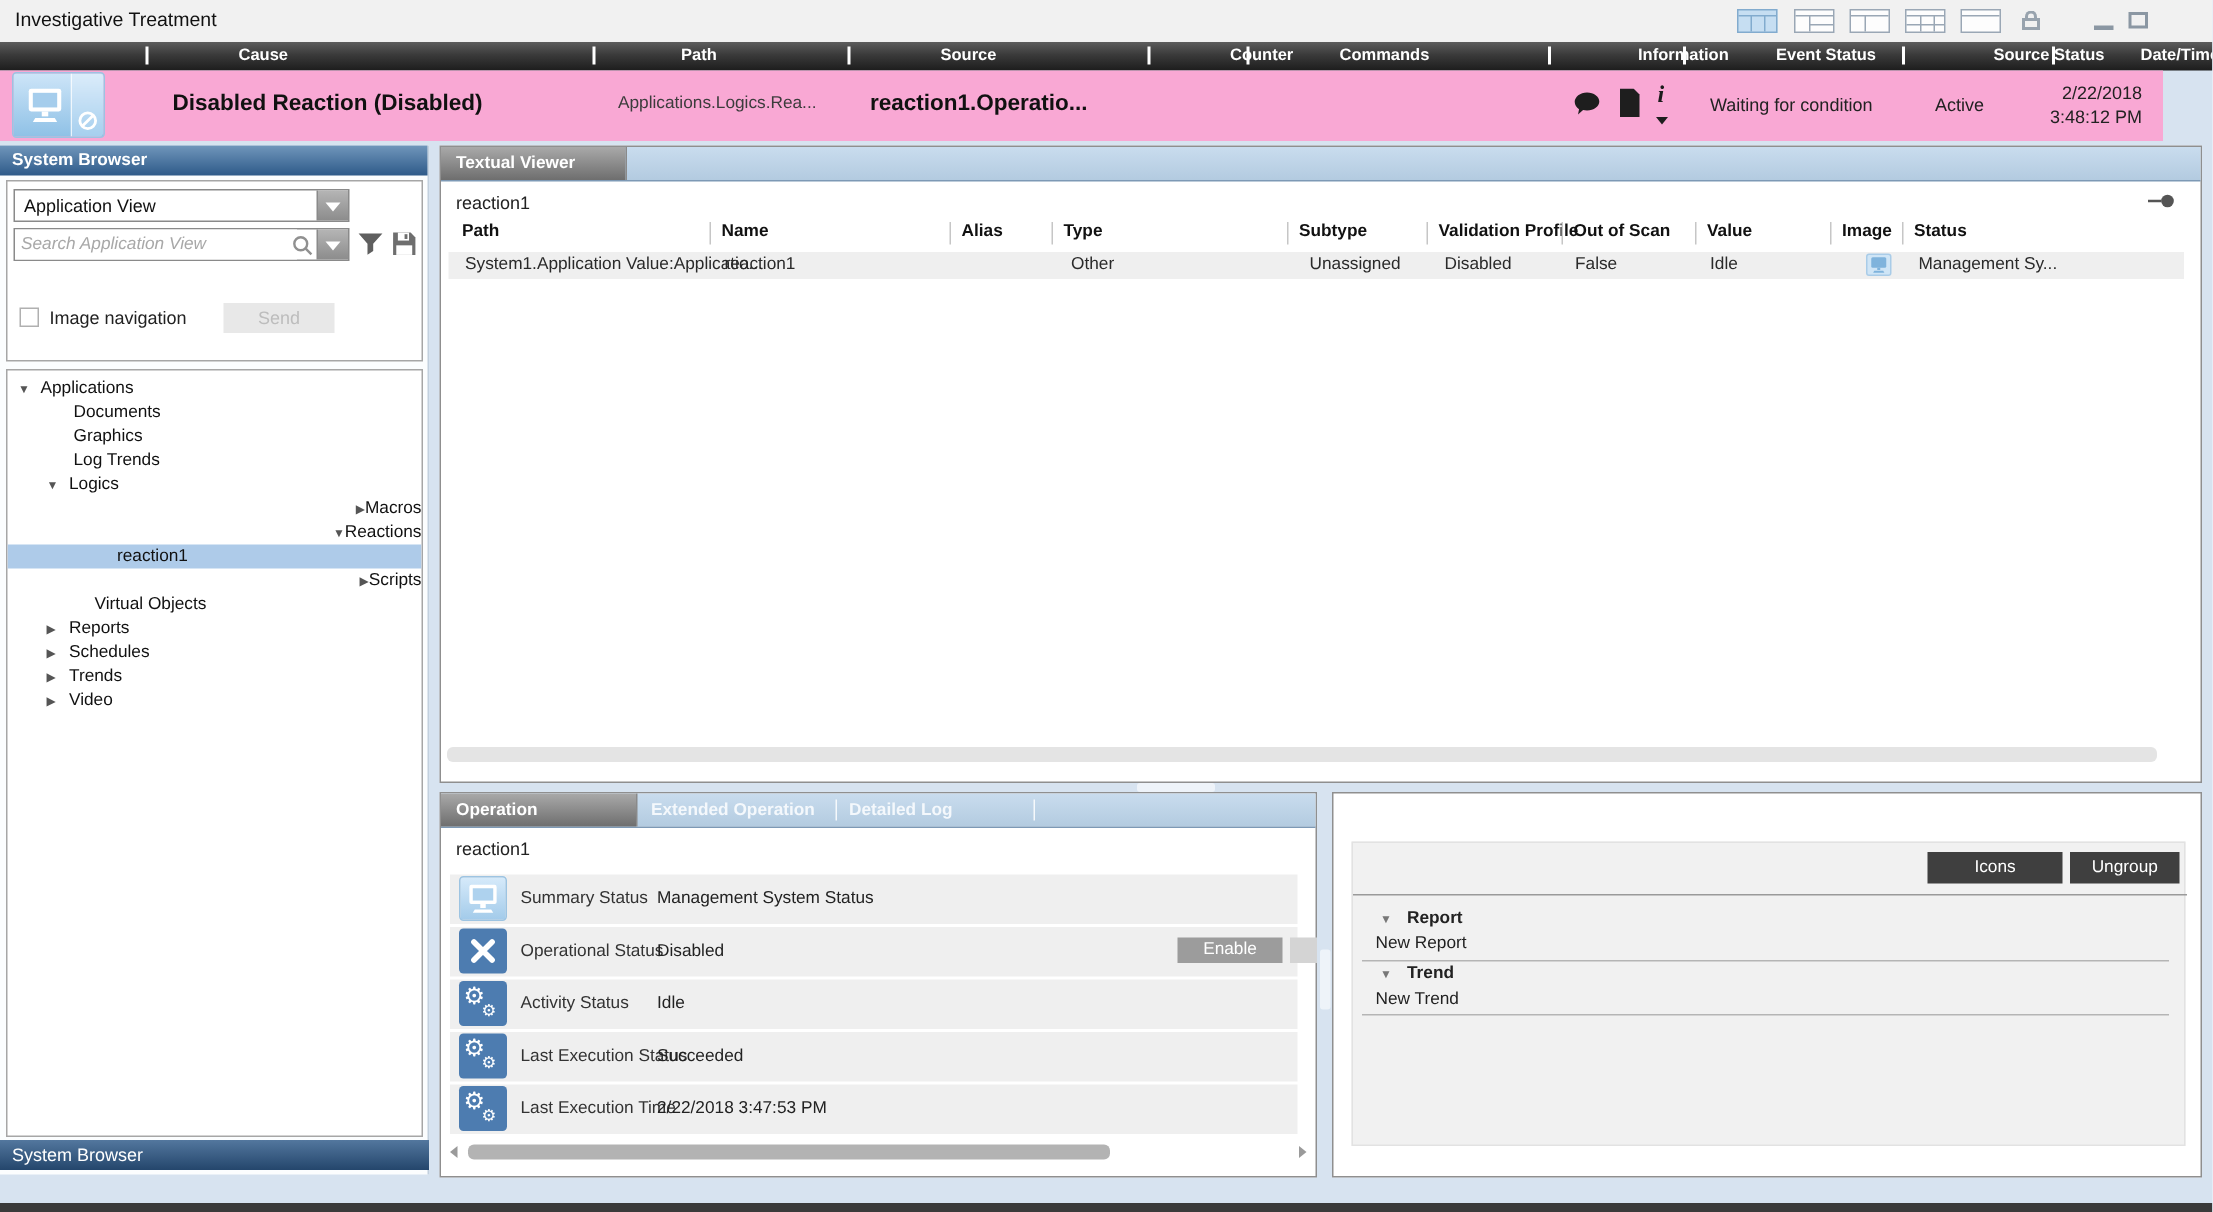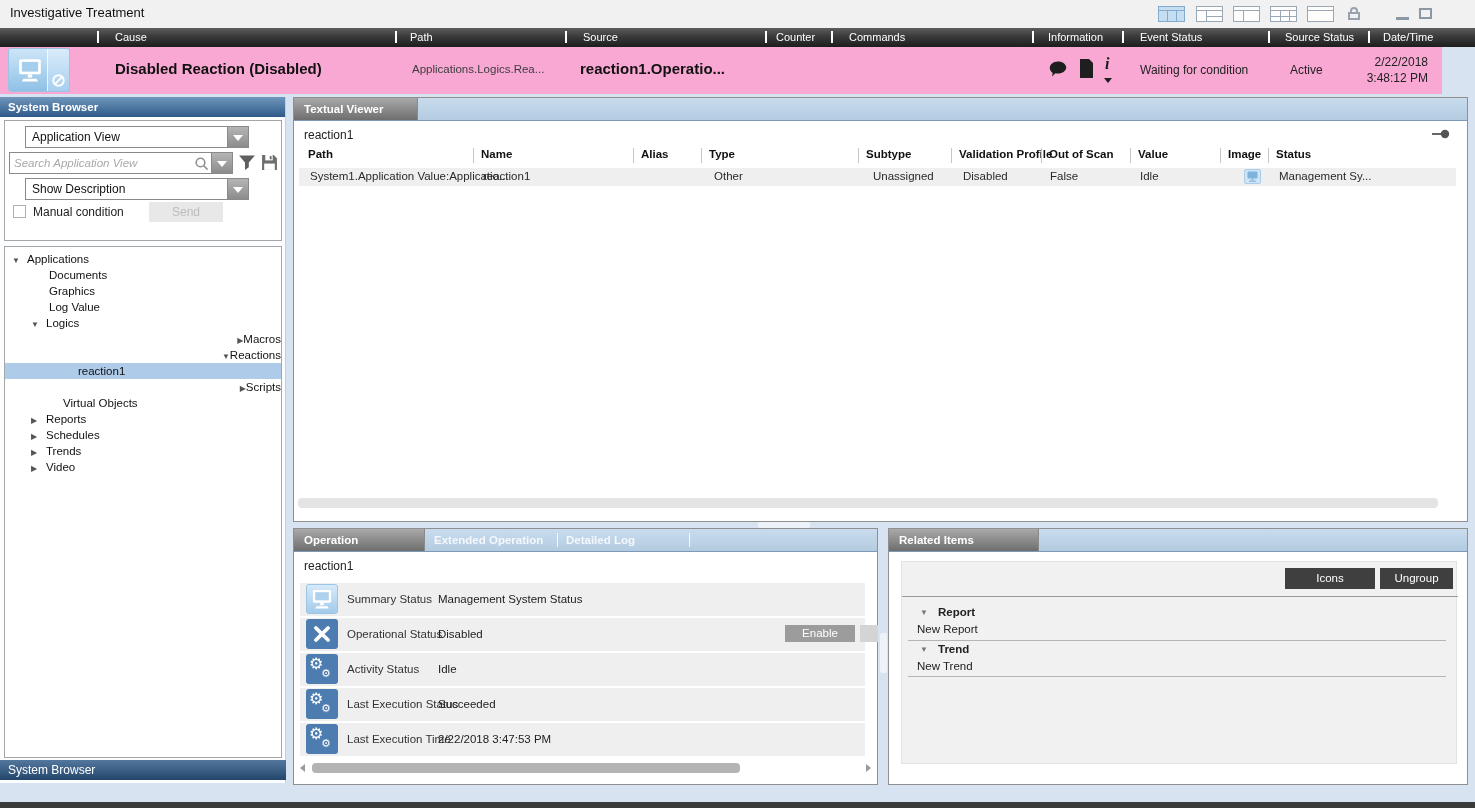--- a/index.html
+++ b/index.html
@@ -11,21 +11,21 @@
   .titlebar{position:absolute;left:0;top:0;width:1475px;height:28px;background:#f1f1f1;}
   .title-text{position:absolute;left:10px;top:5px;font-size:13px;color:#111;}
   .wbtn{position:absolute;top:6px;width:27px;height:16px;background:#fdfdfd;border:1px solid #9aa7b5;box-sizing:border-box;}
   .wbtn div{position:absolute;background:#9aa7b5;}
   .wbtn.sel{background:#c6def2;border-color:#82abce;}
   .wbtn.sel div{background:#82abce;}
 
   
   .hdr{position:absolute;left:0;top:28px;width:1475px;height:19px;
        background:linear-gradient(180deg,#5d5d5d 0%,#3a3a3a 45%,#1d1d1d 100%);}
-  .hdr .col{position:absolute;top:3px;font-size:11px;font-weight:normal;color:#fff;white-space:nowrap;}
+  .hdr .col{position:absolute;top:3px;font-size:11px;font-weight:bold;color:#fff;white-space:nowrap;margin-left:44px;}
   .hdr .div{position:absolute;top:3px;width:2px;height:12px;background:#fff;}
 
   
   .eventrow{position:absolute;left:0;top:47px;width:1442px;height:47px;background:#f9a8d4;}
   .evicon{position:absolute;left:8px;top:1px;width:62px;height:44px;border-radius:3px;
           background:linear-gradient(180deg,#cde5f8,#8fc1e6);border:1px solid #9cc3e2;box-sizing:border-box;}
   .evicon .sub{position:absolute;right:0;top:0;width:21px;height:100%;border-left:1px solid rgba(255,255,255,.75);
           background:linear-gradient(180deg,#dbecfa,#a6cfee);border-radius:0 3px 3px 0;}
   .ev-cause{position:absolute;left:115px;top:13px;font-size:15px;font-weight:bold;color:#111;}
   .ev-path{position:absolute;left:412px;top:16px;font-size:11.5px;color:#3c3c3c;}
@@ -42,21 +42,21 @@
             border-right:1px solid #8a8a8a;}
   .tab-inactive{position:absolute;top:0;height:22px;color:#f4f8fc;font-size:11.5px;font-weight:bold;line-height:22px;}
   .strip-div{position:absolute;top:4px;width:1px;height:14px;background:rgba(255,255,255,.85);}
   .crumb{position:absolute;left:10px;top:30px;font-size:12px;color:#222;}
 
   
   .sb{position:absolute;left:0;top:97px;width:286px;height:686px;background:#fbfdfe;border-right:1px solid #c2d0de;box-sizing:border-box;}
   .sb-header{position:absolute;left:0;top:0;width:100%;height:20px;
              background:linear-gradient(180deg,#7096bb,#2e5a89);color:#fff;font-size:11.5px;font-weight:bold;line-height:20px;padding-left:8px;box-sizing:border-box;}
   .sb-box{position:absolute;left:4px;width:278px;background:#fff;border:1px solid #a6a6a6;box-sizing:border-box;}
-  .combo{position:absolute;left:20px;width:224px;height:22px;border:1px solid #8a8a8a;background:#fff;box-sizing:border-box;}
+  .combo{position:absolute;left:4px;width:224px;height:22px;border:1px solid #8a8a8a;background:#fff;box-sizing:border-box;}
   .combo .txt{position:absolute;left:6px;top:3px;font-size:12px;color:#111;white-space:nowrap;}
   .dd{position:absolute;right:0;top:0;width:21px;height:100%;background:linear-gradient(180deg,#b5b5b5,#8c8c8c);border-left:1px solid #8a8a8a;box-sizing:border-box;}
   .dd::after{content:"";position:absolute;left:5px;top:8px;border-left:5px solid transparent;border-right:5px solid transparent;border-top:6px solid #fff;}
   .search{position:absolute;left:4px;width:224px;height:22px;border:1px solid #8a8a8a;box-sizing:border-box;background:#fff;}
   .search input{position:absolute;left:0;top:0;width:180px;height:20px;border:0;outline:none;padding:0 4px;
                 font-family:"Liberation Sans",sans-serif;font-size:11.5px;}
   .search input::placeholder{color:#a8a8a8;font-style:italic;}
   .chk{position:absolute;width:13px;height:13px;background:#fff;border:1px solid #b0b0b0;box-sizing:border-box;}
   .send{position:absolute;width:74px;height:20px;background:#e8e8e8;color:#bdbdbd;font-size:12px;text-align:center;line-height:20px;}
   .tree{position:absolute;left:4px;top:149px;width:278px;height:512px;background:#fff;border:1px solid #a6a6a6;box-sizing:border-box;padding-top:4px;overflow:hidden;}
@@ -214,35 +214,31 @@
       <svg class="abs" style="left:233px;top:33px;" width="18" height="17" viewBox="0 0 17 15">
         <path d="M1 1h15l-5.8 6.5v4.6l-3.6 2.4v-7z" fill="#5f5f5f"></path>
       </svg>
       <svg class="abs" style="left:256px;top:33px;" width="17" height="17" viewBox="0 0 16 16">
         <path d="M1 1h11l3 3v11H1z" fill="#6e6e6e"></path>
         <rect x="4" y="1" width="7" height="5" fill="#fff"></rect>
         <rect x="8.2" y="2" width="1.8" height="3" fill="#6e6e6e"></rect>
         <rect x="3" y="9" width="10" height="6" fill="#fff"></rect>
       </svg>
 
-      <div class="combo" style="top:57px;">
-        <span class="txt">Show Description</span>
-        <div class="dd"></div>
-      </div>
 
       <div class="chk" style="left:8px;top:84px;"></div>
-      <span class="abs" style="left:28px;top:84px;font-size:12px;color:#222;">Manual condition</span>
+      <span class="abs" style="left:28px;top:84px;font-size:12px;color:#222;">Image navigation</span>
       <div class="send" style="left:144px;top:81px;">Send</div>
     </div>
 
     <div class="tree">
       <div class="titem l0"><span class="ar">▼</span><span>Applications</span></div>
       <div class="titem l1"><span>Documents</span></div>
       <div class="titem l1"><span>Graphics</span></div>
-      <div class="titem l1"><span>Log Value</span></div>
+      <div class="titem l1"><span>Log Trends</span></div>
       <div class="titem l1a"><span class="ar">▼</span><span>Logics</span></div>
       <div class="titem l2"><span class="ar">▶</span><span>Macros</span></div>
       <div class="titem l2"><span class="ar">▼</span><span>Reactions</span></div>
       <div class="titem l3 sel"><span>reaction1</span></div>
       <div class="titem l2"><span class="ar">▶</span><span>Scripts</span></div>
       <div class="titem l2n"><span>Virtual Objects</span></div>
       <div class="titem l1a"><span class="ar">▶</span><span>Reports</span></div>
       <div class="titem l1a"><span class="ar">▶</span><span>Schedules</span></div>
       <div class="titem l1a"><span class="ar">▶</span><span>Trends</span></div>
       <div class="titem l1a"><span class="ar">▶</span><span>Video</span></div>
@@ -371,23 +367,20 @@
     </div>
 
     <div class="hscroll" style="left:6px;top:233px;width:571px;">
       <div class="sarrow" style="left:0;border-right:5px solid #9a9a9a;"></div>
       <div class="hthumb" style="left:12px;width:428px;background:#b3b3b3;"></div>
       <div class="sarrow" style="right:0;border-left:5px solid #9a9a9a;"></div>
     </div>
   </div>
 
   <div class="panel" style="left:888px;top:528px;width:580px;height:257px;">
-    <div class="tabstrip">
-      <div class="tab-active" style="width:150px;">Related Items</div>
-    </div>
     <div class="ri-box">
       <div class="ri-btn" style="left:383px;width:90px;">Icons</div>
       <div class="ri-btn" style="left:478px;width:73px;">Ungroup</div>
       <div class="ri-line" style="top:34px;"></div>
 
       <span class="ri-ar" style="left:18px;top:46px;">▼</span>
       <span class="ri-grp" style="left:36px;top:44px;">Report</span>
       <span class="ri-item" style="left:15px;top:61px;">New Report</span>
       <div class="ri-div" style="top:78px;"></div>
 

